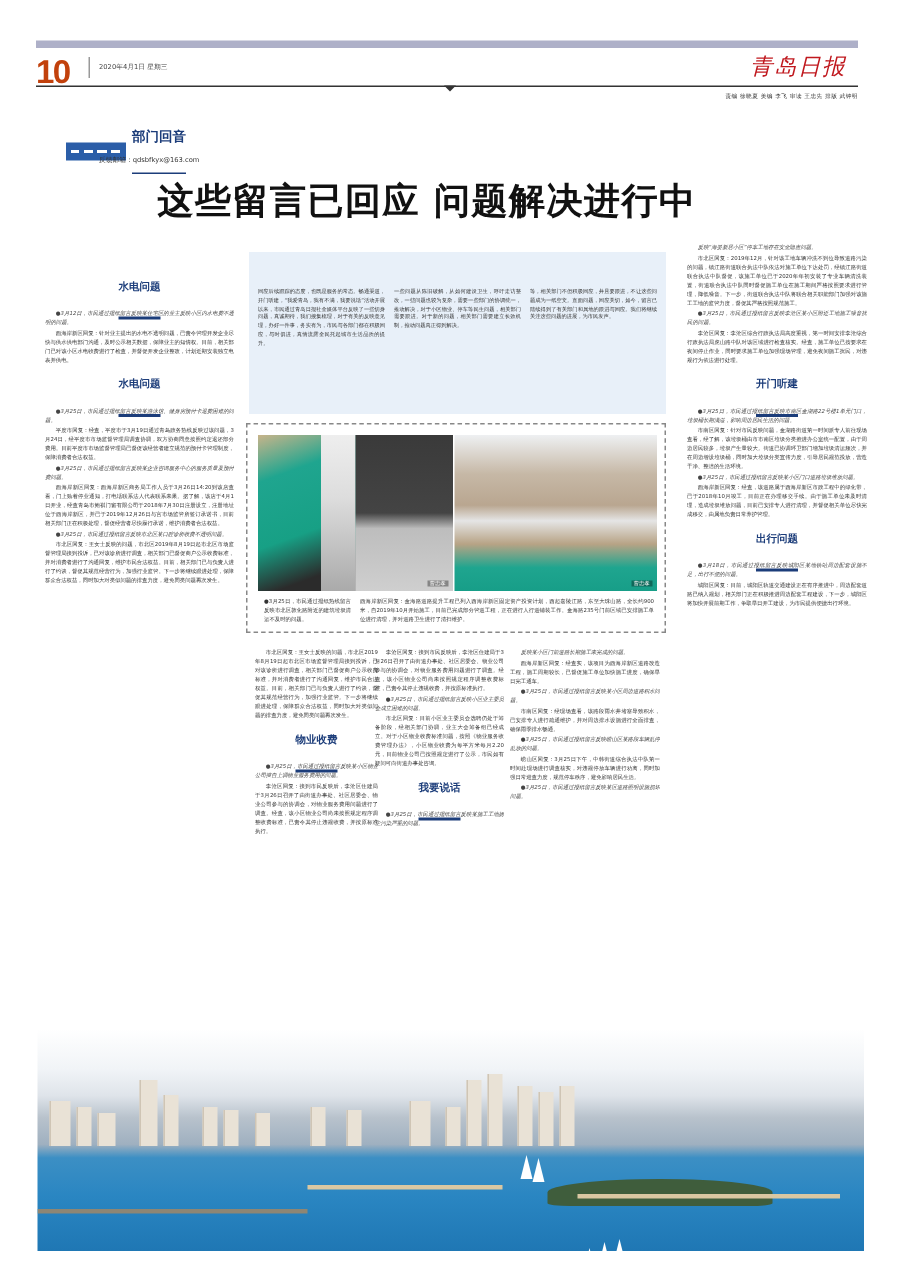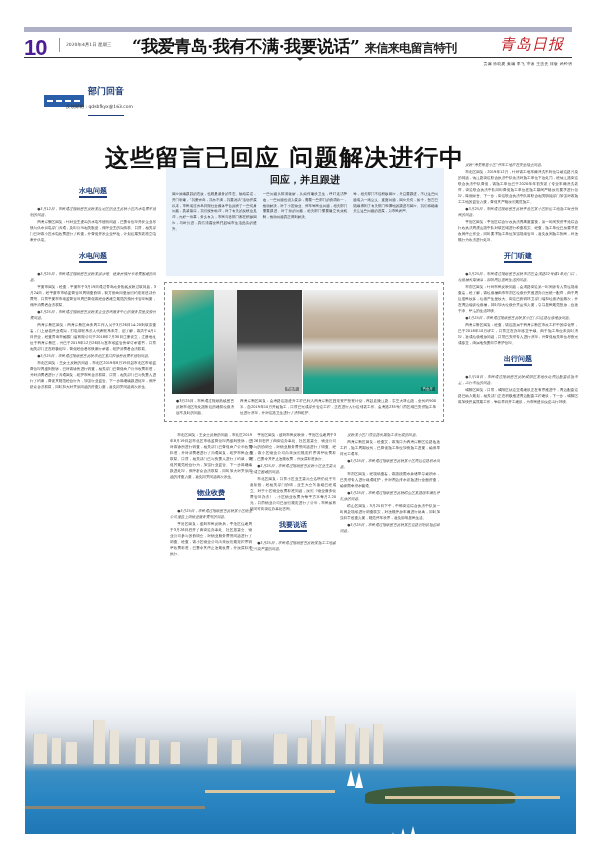--- a/index.html
+++ b/index.html
@@ -1,43 +1,43 @@
 <!DOCTYPE html>
 <html><head>
 <meta charset="utf-8">
 <style>
   * { box-sizing: border-box; margin: 0; padding: 0; }
   html, body { width: 600px; height: 849px; background: #ffffff; overflow: hidden; }
   body { font-family: "DejaVu Sans", sans-serif; color: #222; position: relative; }
 
   .topband { position: absolute; left: 24px; top: 27px; width: 548px; height: 5px; background: #aeb0c8; }
   .header { position: absolute; left: 24px; top: 33px; width: 548px; height: 22px; }
-  .pgnum { position: absolute; left: 0; top: 2px; font: bold 22px "Liberation Sans", sans-serif; color: #4c1d95; letter-spacing: -1px; }
+  .pgnum { position: absolute; left: 0; top: 2px; font: bold 22px "Liberation Sans", sans-serif; color: #c2410c; letter-spacing: -1px; }
   .pgsep { position: absolute; left: 35px; top: 5px; width: 1px; height: 14px; background: #999; }
   .pgdate { position: absolute; left: 42px; top: 9px; font-size: 4.5px; color: #444; }
   .maintitle { position: absolute; left: 108px; top: 2px; font: bold 17px "DejaVu Serif", serif; color: #111; letter-spacing: -0.5px; white-space: nowrap; }
   .subtitle { font: bold 12px "DejaVu Sans", sans-serif; color: #222; }
   .logo { position: absolute; right: 8px; top: 2px; font: italic 15px "DejaVu Serif", serif; color: #c0181e; letter-spacing: 1px; }
   .hdrule { position: absolute; left: 24px; top: 57px; width: 548px; height: 1px; background: #333; }
   .hdtri { position: absolute; left: 296px; top: 57px; width: 8px; height: 5px; border-left: 4px solid transparent; border-right: 4px solid transparent; border-top: 4px solid #333; }
   .credits { position: absolute; right: 28px; top: 61px; font-size: 3.8px; color: #333; letter-spacing: 0.3px; }
 
   .section-tag { position: absolute; left: 44px; top: 85px; display: flex; align-items: center; gap: 4px; }
   .tag-blocks { width: 40px; height: 12px; background: #2b5ea8; position: relative; }
   .tag-blocks::before { content: ""; position: absolute; left: 3px; top: 5px; width: 34px; height: 2px; background: repeating-linear-gradient(90deg,#fff 0 6px,transparent 6px 9px); }
   .tag-text { font: bold 9px "DejaVu Sans", sans-serif; color: #1c3d7a; border-bottom: 1px solid #1c3d7a; padding-bottom: 17px; }
   .email { position: absolute; left: 66px; top: 104px; font-size: 4.5px; color: #333; }
 
-  .headline { position: absolute; left: 105px; top: 118px; font: bold 24px "DejaVu Serif", serif; color: #111; letter-spacing: 1px; white-space: nowrap; margin-top: 24px; }
+  .headline { position: absolute; left: 105px; top: 118px; font: bold 24px "DejaVu Serif", serif; color: #111; letter-spacing: 1px; white-space: nowrap; }
 
   .col { position: absolute; font-size: 3.6px; line-height: 6px; color: #333; text-align: justify; overflow: hidden; }
   .col p { text-indent: 2em; margin-bottom: 1px; }
   .col p.lead { font-style: italic; color: #444; }
   .sechd { text-align: center; font: bold 7px "DejaVu Sans", sans-serif; color: #1c3d7a; margin: 8px 0 10px; }
-  .sechd span { border-bottom: 2px solid #1c3d7a; padding-bottom: 1px; }
+  .sechd span { border-bottom: 2px solid #1c3d7a; padding-bottom: 16px; }
 
   .feature-box { position: absolute; left: 166px; top: 168px; width: 278px; height: 108px; background: #e8f0f9; }
   .feature-title { position: absolute; left: 0; top: 5px; width: 100%; text-align: center; font: bold 10px "DejaVu Serif", serif; color: #1a1a1a; }
   .feature-cols { position: absolute; left: 6px; top: 24px; width: 266px; display: flex; gap: 6px; }
   .feature-cols div { flex: 1; font-size: 3.5px; line-height: 5.8px; color: #333; text-align: justify; }
 
   .dashed { position: absolute; border: 1px dashed #888; }
 
   .photo { position: absolute; overflow: hidden; }
   .photo1 { left: 172px; top: 290px; width: 65px; height: 104px; background: linear-gradient(160deg,#c8b48a 0%,#1fa58f 25%,#17a085 60%,#2b2b2b 85%); }
@@ -54,24 +54,20 @@
   .sail { position: absolute; width: 0; height: 0; border-left: 4px solid transparent; border-right: 4px solid transparent; border-bottom: 16px solid #fff; }
 </style>
 </head>
 <body>
 
 <div class="topband"></div>
 <div class="header">
   <span class="pgnum">10</span>
   <span class="pgsep"></span>
   <span class="pgdate">2020年4月1日  星期三</span>
-  <span class="maintitle">
-    <span>“我爱青岛·我有不满·我要说话”</span>
-    <span class="subtitle">来信来电留言特刊</span>
-  </span>
   <span class="logo">青岛日报</span>
 </div>
 <div class="hdrule"></div>
 <div class="hdtri"></div>
 <div class="credits">责编 徐晓夏  美编 李飞  审读 王忠先  排版 武钟明</div>
 
 <div class="section-tag">
   <span class="tag-blocks"></span>
   <span class="tag-text">部门回音</span>
 </div>
@@ -86,21 +82,20 @@
   <div class="sechd"><span>水电问题</span></div>
   <p class="lead">●3月25日，市民通过报纸留言反映某游泳馆、健身房预付卡退费困难的问题。</p>
   <p>平度市回复：经查，平度市于3月19日通过青岛政务热线反映过该问题，3月24日，经平度市市场监督管理局调查协调，双方协商同意按照约定退还部分费用。目前平度市市场监督管理局已督促该经营者建立规范的预付卡管理制度，保障消费者合法权益。</p>
   <p class="lead">●3月25日，市民通过报纸留言反映某企业咨询服务中心的服务质量及预付费问题。</p>
   <p>西海岸新区回复：西海岸新区商务局工作人员于3月26日14:20到该店查看，门上贴着停业通知，打电话联系法人代表联系未果。据了解，该店于4月1日开业，经查青岛市鲍祺门窗有限公司于2018年7月30日注册设立，注册地址位于西海岸新区，并已于2019年12月26日与宫市场监管所签订承诺书，目前相关部门正在积极处理，督促经营者尽快履行承诺，维护消费者合法权益。</p>
   <p class="lead">●3月25日，市民通过报纸留言反映市北区某口腔诊所收费不透明问题。</p>
   <p>市北区回复：王女士反映的问题，市北区2019年8月19日起市北区市场监督管理局接到投诉，已对该诊所进行调查，相关部门已督促商户公示收费标准，并对消费者进行了沟通回复，维护市民合法权益。目前，相关部门已与负责人进行了约谈，督促其规范经营行为，加强行业监管。下一步将继续跟进处理，保障群众合法权益，同时加大对类似问题的排查力度，避免同类问题再次发生。</p>
 </div>
 
 <div class="feature-box">
-  <div class="feature-title">回应，并且跟进</div>
   <div class="feature-cols">
     <div>回应后续跟踪的态度，也既是服务的常态。畅通渠道，开门听建，“我爱青岛，我有不满，我要说话”活动开展以来，市民通过青岛日报社全媒体平台反映了一些切身问题，真诚期待，我们搜集梳理，对于有关的反映意见理，办好一件事，务实有为，市民与各部门都在积极回应，与时俱进，真情流露全民托起城市生活品质的提升。</div>
     <div>一些问题从陈旧破解，从如何建设卫生，呼吁走访整改，一些问题也较为复杂，需要一些部门的协调统一，推动解决，对于小区物业、停车等民生问题，相关部门需要跟进。对于新的问题，相关部门需要建立长效机制，推动问题真正得到解决。</div>
     <div>等，相关部门不但积极回应，并且要跟进，不让这些问题成为一纸空文。直面问题，回应关切，如今，留言已陆续得到了有关部门和属地的跟进与回应。我们将继续关注这些问题的进展，为市民发声。</div>
   </div>
 </div>
 
 <div class="dashed" style="left:164px; top:282px; width:280px; height:140px;"></div>
 
 <div class="photo photo1"></div>

